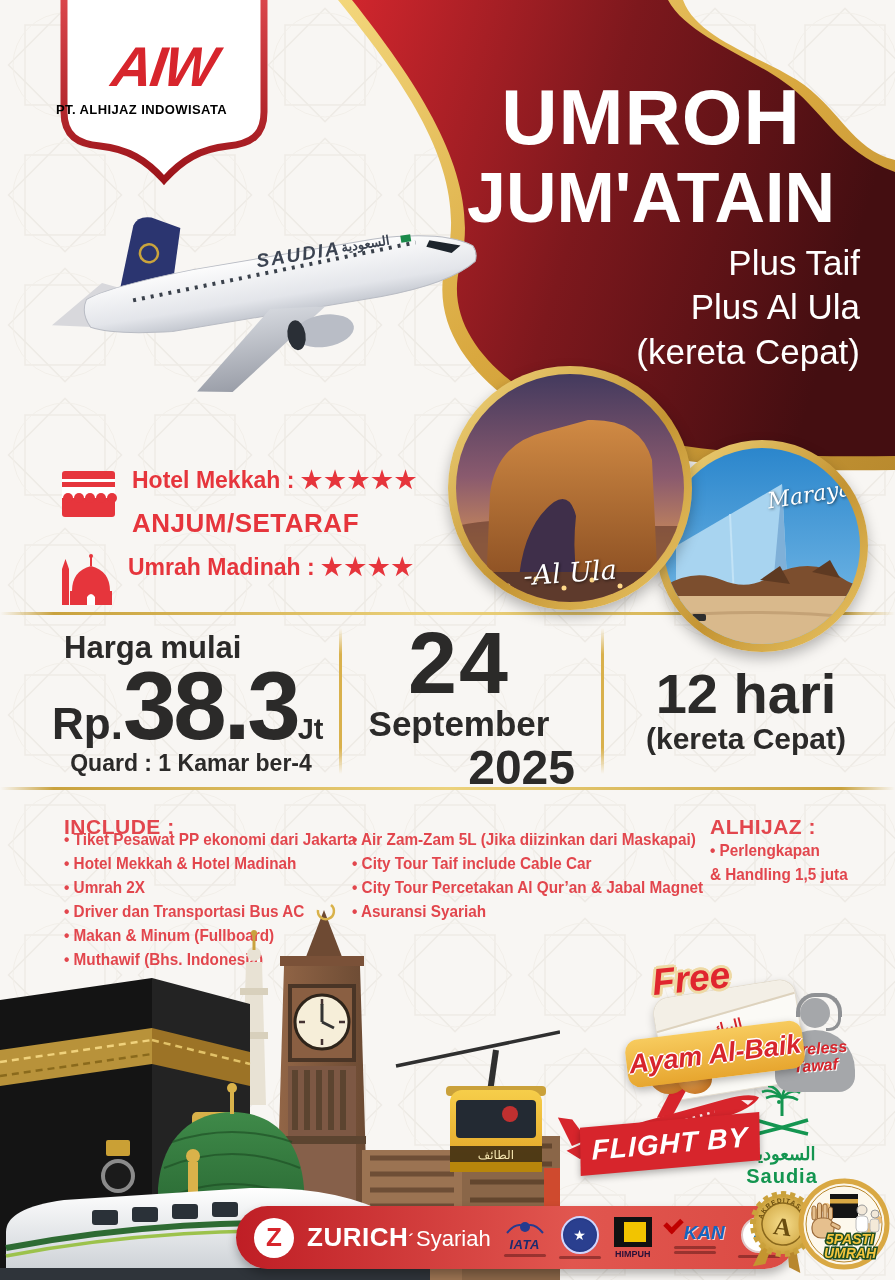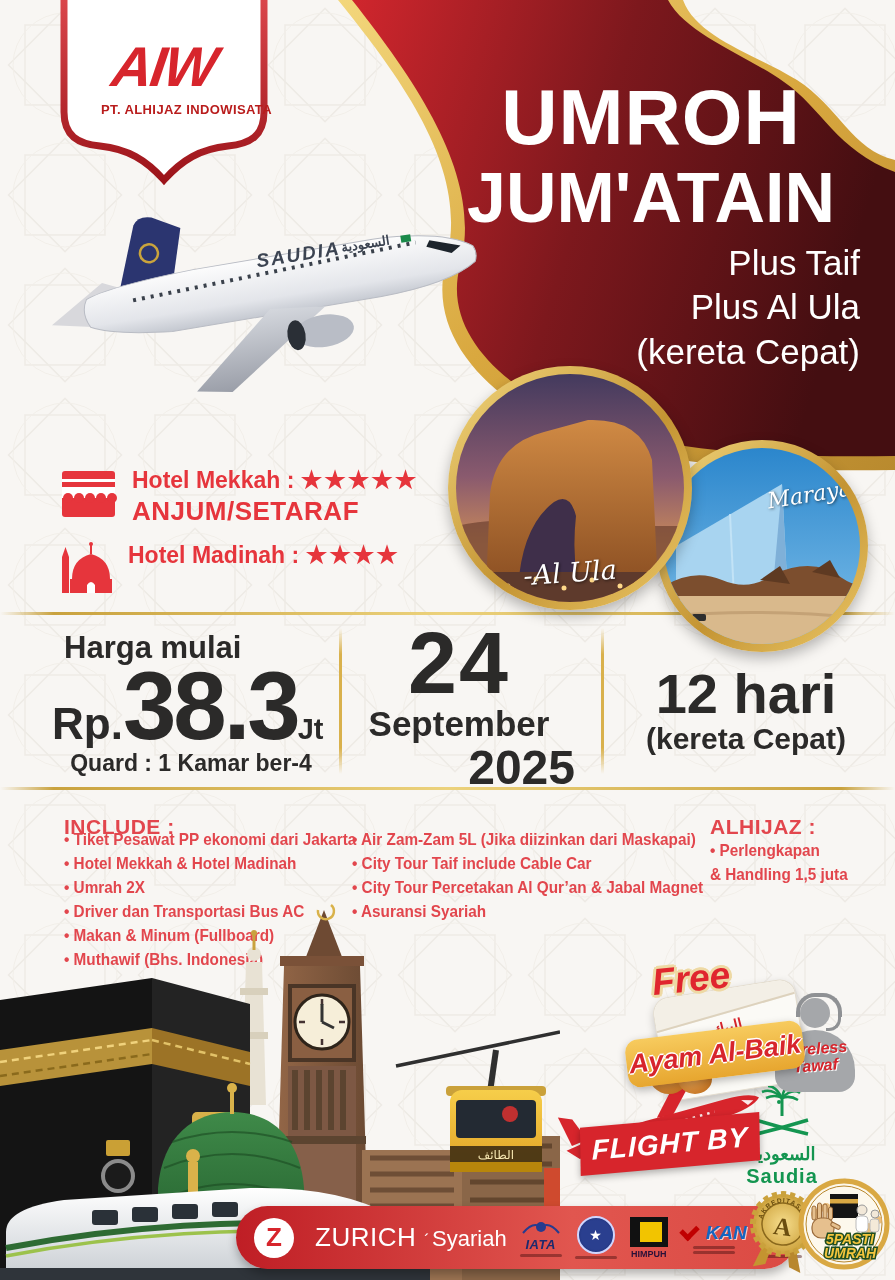--- a/index.html
+++ b/index.html
@@ -6,22 +6,22 @@
   .poster{position:relative;width:895px;height:1280px;overflow:hidden;background:#f8f6f3;
     font-family:"Liberation Sans",sans-serif;}
   
   #bgpat{position:absolute;left:0;top:0;z-index:0;opacity:.65;}
   
   #redshape{position:absolute;left:0;top:0;z-index:1;}
   
   #shield{position:absolute;left:56px;top:-10px;width:216px;height:200px;z-index:4;}
   #shield .aiw{position:absolute;left:0;top:44px;width:100%;text-align:center;
     font-size:56px;font-weight:800;font-style:italic;color:#d7252c;letter-spacing:-2px;transform:skewX(-8deg);}
-  #shield .company{position:absolute;left:0;top:112px;width:100%;text-align:right;
-    font-size:13px;font-weight:700;color:#b91c1c;letter-spacing:.4px;}
+  #shield .company{position:absolute;left:0;top:112px;width:100%;text-align:left;
+    font-size:13px;font-weight:700;color:#000000;letter-spacing:.4px;}
   
   #titleBlock{position:absolute;left:420px;top:78px;width:462px;z-index:3;color:#fff;}
   .t-main1{font-size:78px;font-weight:800;line-height:1;text-align:center;letter-spacing:1px;}
   .t-main2{font-size:70px;font-weight:800;line-height:1.22;text-align:center;}
   .t-sub{font-size:35px;font-weight:400;line-height:1.26;text-align:right;padding-right:22px;}
   
   #plane{position:absolute;left:16px;top:170px;z-index:5;}
   
   .photo-circle{position:absolute;border-radius:50%;padding:8px;
     background:linear-gradient(135deg,#f2d77e,#c49433 55%,#ecc868);box-shadow:0 6px 14px rgba(0,0,0,.28);}
@@ -30,21 +30,21 @@
   #maraya{left:656px;top:440px;width:196px;height:196px;z-index:6;}
   .script-label{position:absolute;color:#fff;font-family:"DejaVu Serif",serif;font-style:italic;
     text-shadow:1px 1px 3px rgba(0,0,0,.6);}
   #alulaLabel{bottom:14px;left:0;width:100%;text-align:center;font-size:27px;transform:rotate(-4deg);}
   #marayaLabel{top:34px;right:8px;font-size:22px;transform:rotate(-9deg);}
   
   #hotels{position:absolute;left:60px;top:466px;z-index:8;}
   .hotel-row{display:flex;align-items:flex-start;gap:14px;margin-bottom:14px;}
   .hotel-text .h-line1{font-size:23px;font-weight:700;color:#e6353c;}
   .hotel-text .h-stars{font-size:24px;color:#e6353c;letter-spacing:2px;}
-  .hotel-text .h-line2{font-size:26px;font-weight:700;color:#e6353c;letter-spacing:.5px;margin-top:2px;}
+  .hotel-text .h-line2{font-size:26px;font-weight:700;color:#e6353c;letter-spacing:.5px;margin-top:14px;}
   
   .grule{position:absolute;left:0;width:895px;height:3px;z-index:2;
     background:linear-gradient(90deg,rgba(201,162,62,0),#c9a23e 6%,#ecd27c 50%,#c9a23e 94%,rgba(201,162,62,0));}
   .vdiv{position:absolute;width:3px;height:146px;top:628px;z-index:2;
     background:linear-gradient(180deg,rgba(201,162,62,0),#d9b14c 18%,#d9b14c 82%,rgba(201,162,62,0));}
   
   #price{position:absolute;left:52px;top:630px;width:278px;z-index:3;color:#2b2a29;}
   .p-label{font-size:31px;font-weight:700;margin-left:12px;}
   .p-row{display:flex;align-items:baseline;margin-top:-8px;}
   .p-cur{font-size:44px;font-weight:700;}
@@ -103,31 +103,31 @@
   #flightBanner span{font-size:28px;font-weight:800;font-style:italic;color:#fff;letter-spacing:1px;}
   #saudiaLogo{position:absolute;left:722px;top:1086px;width:120px;z-index:20;text-align:center;}
   #saudiaLogo .s-ar{font-size:18px;font-weight:700;color:#149550;line-height:1.2;}
   #saudiaLogo .s-en{font-size:20px;font-weight:700;color:#149550;letter-spacing:1px;line-height:1.05;}
   
   #footBar{position:absolute;left:236px;top:1206px;width:560px;height:63px;z-index:30;border-radius:32px;
     background:linear-gradient(90deg,#bf1e25,#e1564f 60%,#db4a43);box-shadow:0 5px 10px rgba(0,0,0,.28);
     display:flex;align-items:center;padding:0 18px;gap:13px;box-sizing:border-box;}
   .z-circle{width:40px;height:40px;border-radius:50%;background:#fff;display:flex;align-items:center;justify-content:center;flex:0 0 auto;}
   .z-circle span{color:#d7252c;font-weight:800;font-size:26px;}
-  .z-name{color:#fff;font-size:26px;font-weight:400;letter-spacing:.5px;white-space:nowrap;margin-left:8px;}
+  .z-name{color:#fff;font-size:26px;font-weight:700;letter-spacing:.5px;white-space:nowrap;}
   .z-suffix{color:#fff;font-size:22px;font-weight:400;margin-left:2px;}
   .logo-chip{display:flex;flex-direction:column;align-items:center;gap:2px;flex:0 0 auto;}
   .fineprint{width:42px;height:3px;background:rgba(70,15,15,.45);border-radius:2px;}
   .iata-text{font-size:13px;font-weight:800;font-style:italic;color:#1d2a6e;letter-spacing:.5px;}
   .kemenag{width:34px;height:34px;border-radius:50%;background:radial-gradient(#2a3f8f 60%,#1a2a6b);
     border:2px solid #cfd6ff;display:flex;align-items:center;justify-content:center;color:#fff;font-size:14px;}
   .himpuh-box{width:38px;height:30px;background:#111;display:flex;align-items:center;justify-content:center;}
   .himpuh-box div{width:26px;height:20px;background:#f2c400;border-left:4px solid #111;box-sizing:border-box;}
   .himpuh-label{font-size:9px;font-weight:700;color:#2a1038;}
-  .kan-row{display:flex;align-items:center;gap:8px;}
+  .kan-row{display:flex;align-items:flex-start;gap:2px;}
   .kan-check{width:12px;height:7px;border-left:5px solid #c00000;border-bottom:5px solid #c00000;transform:rotate(-45deg);margin-top:-4px;}
   .kan-text{font-size:19px;font-weight:800;font-style:italic;color:#1565c0;text-shadow:1px 1px 0 rgba(255,255,255,.7);}
   .cert-circle{width:32px;height:32px;border-radius:50%;background:#fff;border:2px solid #e0c9c9;
     display:flex;align-items:center;justify-content:center;color:#1b7ac2;font-weight:800;font-size:17px;}
   #medal{position:absolute;left:746px;top:1188px;z-index:40;transform:rotate(8deg);}
   #pasti{position:absolute;left:798px;top:1178px;z-index:41;}
 </style>
 </head>
 <body>
 
@@ -296,21 +296,21 @@
         <rect x="2" y="16" width="7" height="36" fill="#e6353c"></rect>
         <polygon points="2,16 9,16 5.5,6" fill="#e6353c"></polygon>
         <path d="M12,38 Q12,18 31,13 Q50,18 50,38 Z" fill="#e6353c"></path>
         <rect x="10" y="38" width="42" height="14" fill="#e6353c"></rect>
         <path d="M27,52 L27,44 Q31,38 35,44 L35,52 Z" fill="#fff"></path>
         <rect x="30" y="3" width="2" height="10" fill="#e6353c"></rect>
         <circle cx="31" cy="3" r="2" fill="#e6353c"></circle>
       </svg>
       <div class="hotel-text">
         <div class="h-line1">
-          <span>Hotel Madinah :</span>
+          <span>Umrah Madinah :</span>
           <span class="h-stars">★★★★</span>
         </div>
       </div>
     </div>
   </div>
 
   <div class="grule" style="top:612px;"></div>
   <div class="grule" style="top:787px;"></div>
   <div class="vdiv" style="left:339px;"></div>
   <div class="vdiv" style="left:601px;"></div>

